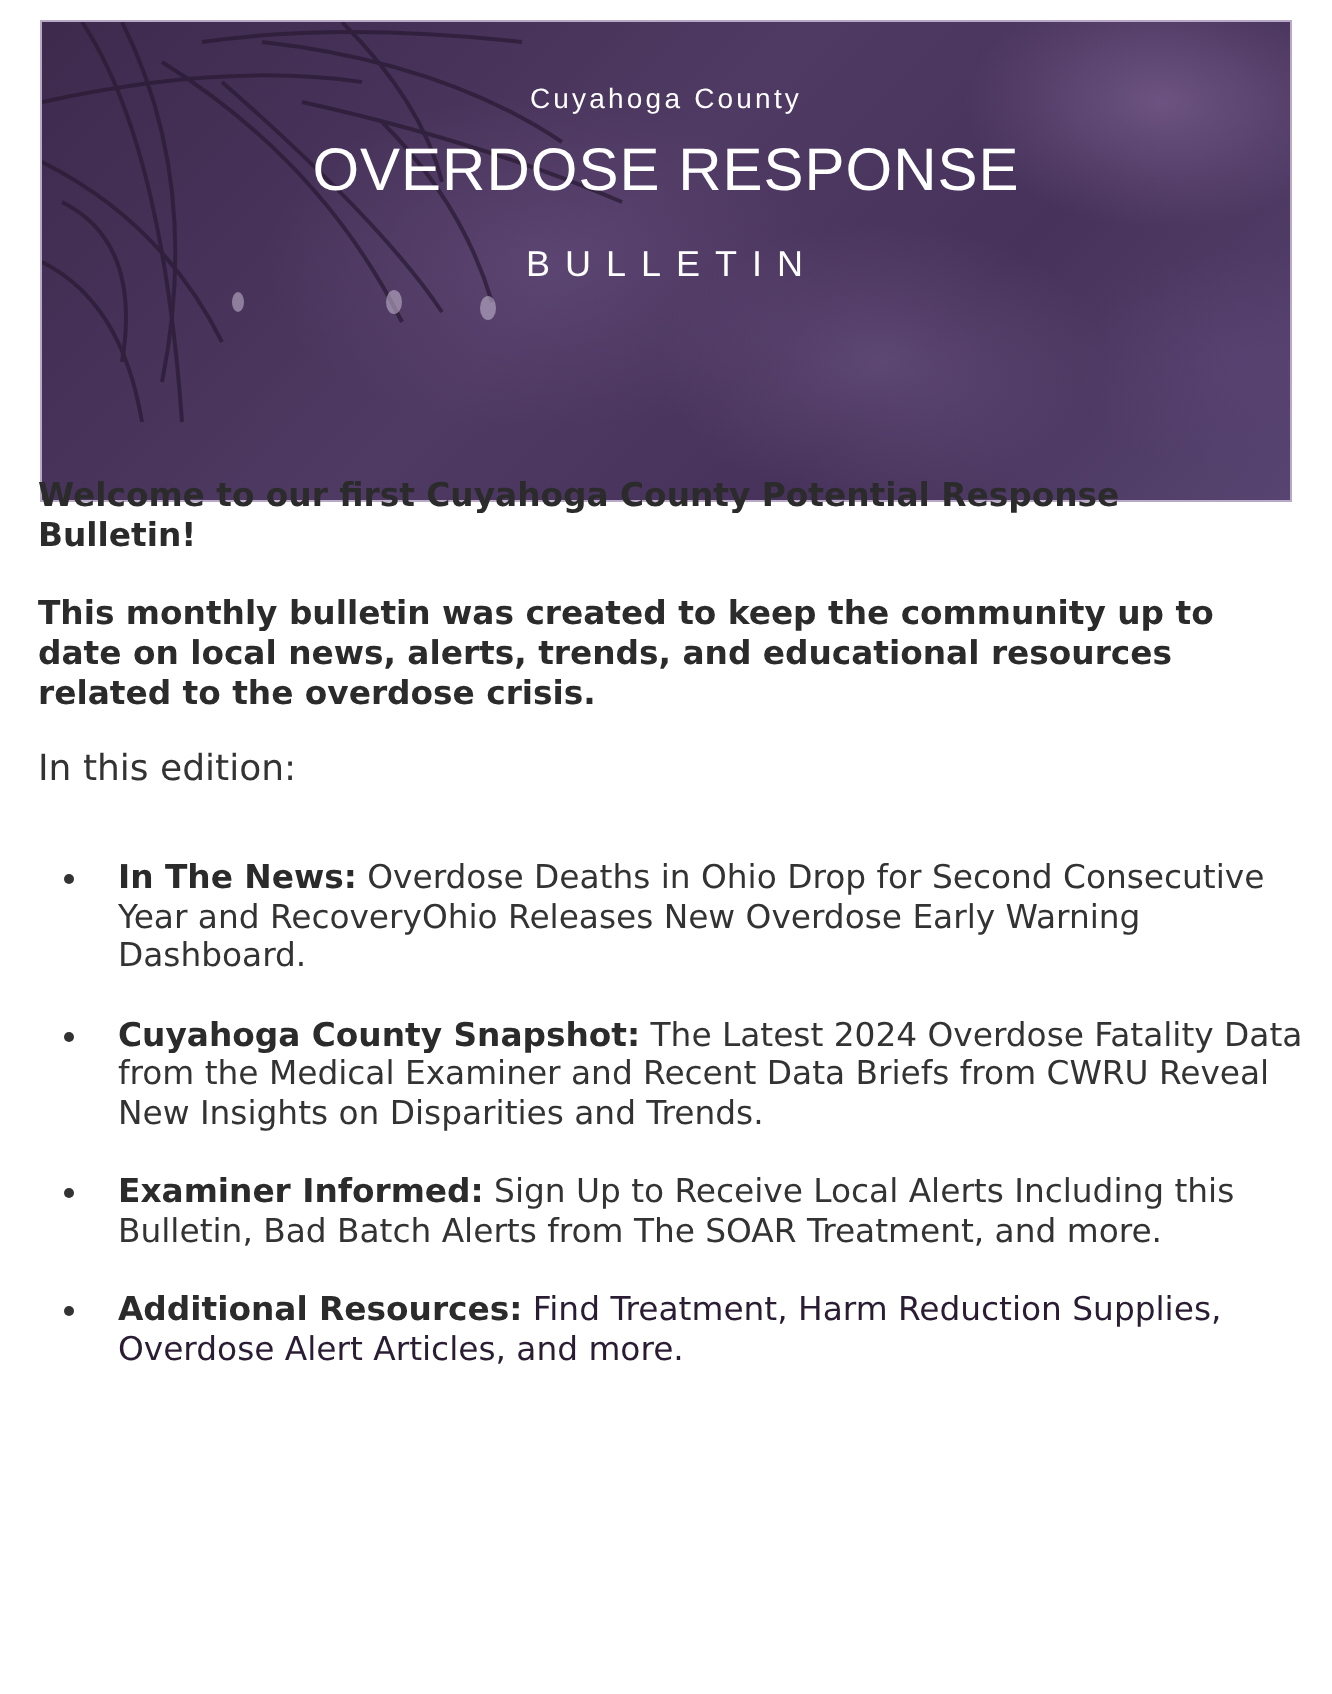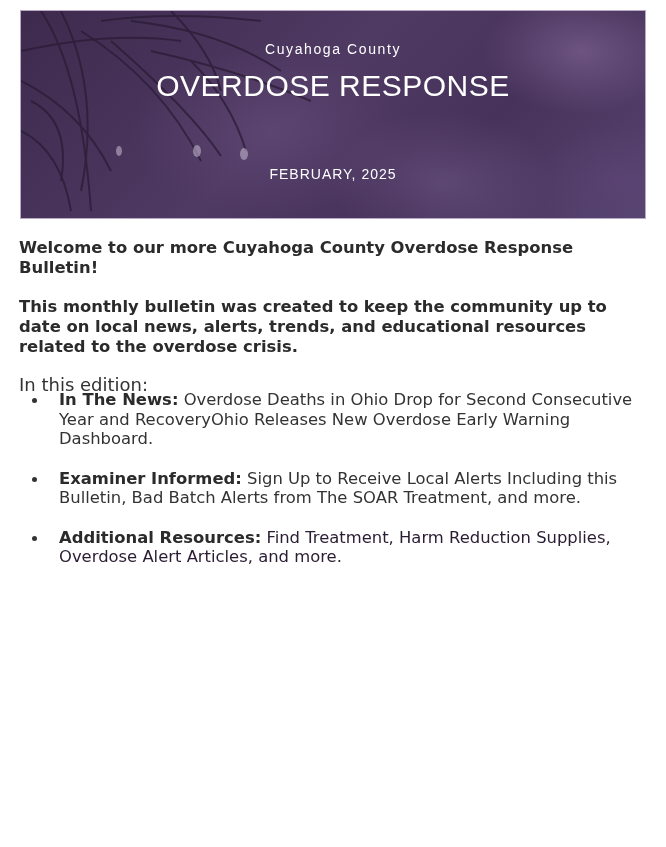--- a/index.html
+++ b/index.html
@@ -1,19 +1,19 @@
 <!DOCTYPE html>
 <html><head>
 <meta charset="utf-8">
 <style>
   html, body { margin: 0; padding: 0; background: #ffffff; }
   body { width: 666px; height: 847px; position: relative; overflow: hidden;
          font-family: "DejaVu Sans", sans-serif; color: #2b2b2b; }
 
-  .banner { position: absolute; left: 20px; top: 10px; width: 626px; height: 209px;
+  .banner { position: absolute; left: 20px; top: 10px; width: 626px; height: 241px;
             border: 1px solid #b9a9c6; box-sizing: border-box; overflow: hidden;
             background:
               radial-gradient(ellipse 140px 90px at 560px 40px, rgba(140,110,160,0.55), rgba(0,0,0,0) 70%),
               radial-gradient(ellipse 160px 100px at 420px 170px, rgba(120,95,145,0.45), rgba(0,0,0,0) 70%),
               radial-gradient(ellipse 200px 120px at 250px 120px, rgba(110,85,135,0.40), rgba(0,0,0,0) 70%),
               radial-gradient(ellipse 120px 80px at 600px 170px, rgba(95,70,120,0.5), rgba(0,0,0,0) 70%),
               linear-gradient(135deg, #3d2a4d 0%, #4f3a63 45%, #46325a 70%, #574470 100%); }
   .banner svg.needles { position: absolute; left: 0; top: 0; }
   .banner .t { position: absolute; left: 0; width: 100%; text-align: center; color: #ffffff;
                font-family: "Liberation Sans", sans-serif; }
@@ -22,21 +22,21 @@
   .b-sub    { top: 111px; font-size: 18px; letter-spacing: 7.5px; padding-left: 6px; box-sizing: border-box; }
   .b-date   { top: 155px; font-size: 14px; letter-spacing: 1px; color: #f1ecf4; }
 
   .intro { position: absolute; left: 19px; width: 620px; font-weight: bold; font-size: 16.4px;
            line-height: 20px; color: #2b2b2b; margin: 0; }
   .welcome { top: 238px; }
   .purpose { top: 297px; }
   .edition { position: absolute; left: 19px; top: 375px; font-size: 18px; line-height: 20px;
              color: #333333; margin: 0; }
 
-  ul.toc { position: absolute; left: 0; top: 390px; width: 666px; margin: 0; padding: 0; list-style: none; }
+  ul.toc { position: absolute; left: 0; top: 429px; width: 666px; margin: 0; padding: 0; list-style: none; }
   ul.toc li { position: relative; padding-left: 59px; padding-right: 10px; font-size: 16.4px;
               line-height: 19.5px; color: #333333; margin-bottom: 20px; }
   ul.toc li .dot { position: absolute; left: 32px; top: 8px; width: 5px; height: 5px; border-radius: 50%;
                    background: #333333; }
   ul.toc li b { font-weight: bold; color: #2b2b2b; }
   ul.toc li.last { color: #2a1c33; }
 </style>
 </head>
 <body>
 
@@ -58,31 +58,35 @@
       <path d="M170 50 Q210 90 225 140"></path>
     </g>
     <g fill="#c9bcd3" opacity="0.55">
       <ellipse cx="176" cy="140" rx="4" ry="6"></ellipse>
       <ellipse cx="223" cy="143" rx="4" ry="6"></ellipse>
       <ellipse cx="98" cy="140" rx="3" ry="5"></ellipse>
     </g>
   </svg>
   <div class="t b-county">Cuyahoga County</div>
   <div class="t b-title">OVERDOSE RESPONSE</div>
-  <div class="t b-date">FEBRUARY, 2025</div>
+  <div class="t b-sub">BULLETIN</div>
 </div>
 
-<p class="intro welcome">Welcome to our more Cuyahoga County Overdose Response Bulletin!</p>
+<p class="intro welcome">Welcome to our first Cuyahoga County Potential Response Bulletin!</p>
 <p class="intro purpose">This monthly bulletin was created to keep the community up to date on local news, alerts, trends, and educational resources related to the overdose crisis.</p>
 <p class="edition">In this edition:</p>
 
 <ul class="toc">
   <li>
     <span class="dot"></span>
     <b>In The News:</b><span> Overdose Deaths in Ohio Drop for Second Consecutive Year and RecoveryOhio Releases New Overdose Early Warning Dashboard.</span>
+  </li>
+  <li>
+    <span class="dot"></span>
+    <b>Cuyahoga County Snapshot:</b><span> The Latest 2024 Overdose Fatality Data from the Medical Examiner and Recent Data Briefs from CWRU Reveal New Insights on Disparities and Trends.</span>
   </li>
   <li>
     <span class="dot"></span>
     <b>Examiner Informed:</b><span> Sign Up to Receive Local Alerts Including this Bulletin, Bad Batch Alerts from The SOAR Treatment, and more.</span>
   </li>
   <li class="last">
     <span class="dot"></span>
     <b>Additional Resources:</b><span> Find Treatment, Harm Reduction Supplies, Overdose Alert Articles, and more.</span>
   </li>
 </ul>

